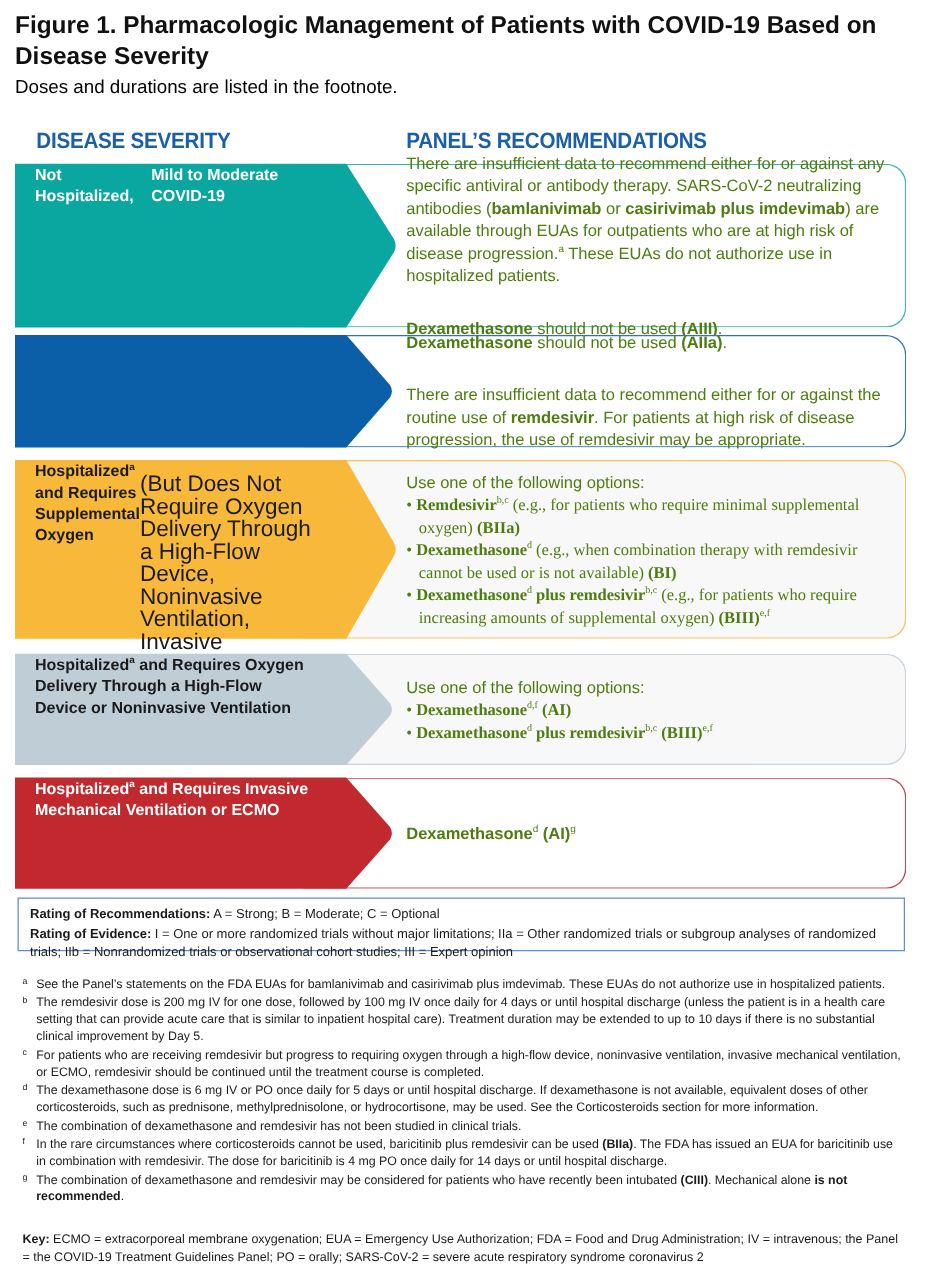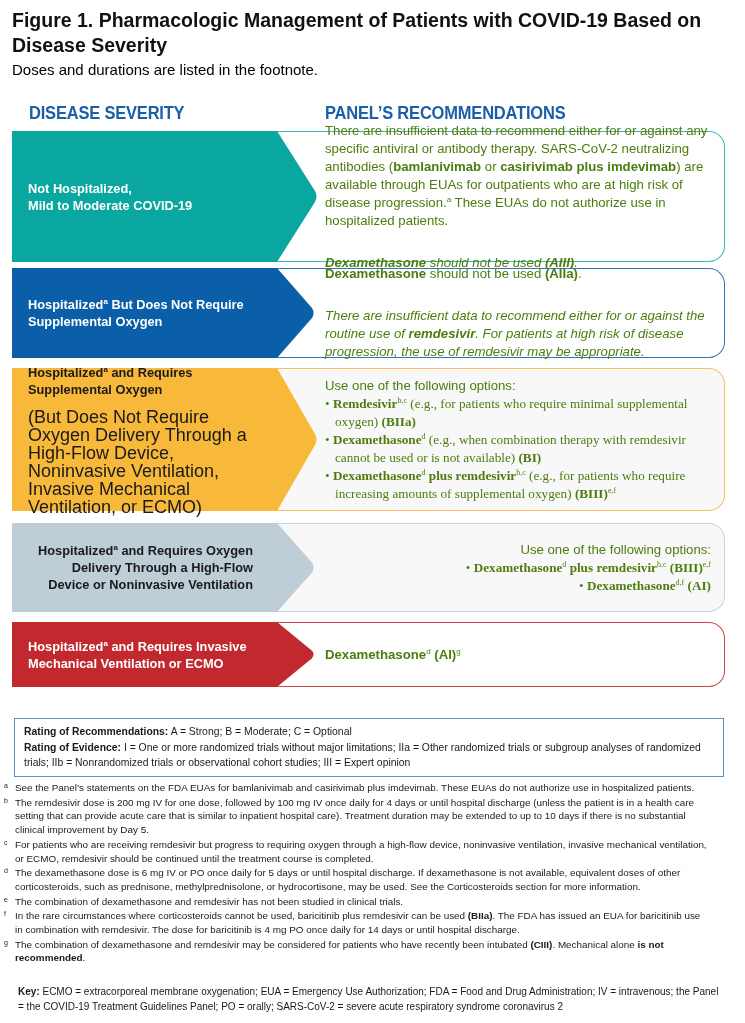--- a/index.html
+++ b/index.html
@@ -7,36 +7,36 @@
   .title { position: absolute; left: 12px; top: 8px; width: 720px; font-size: 19.5px; line-height: 25px; font-weight: bold; color: #111; margin: 0; }
   .subtitle { position: absolute; left: 12px; top: 61px; font-size: 15px; color: #000000; }
   .col-head { position: absolute; top: 104px; font-size: 16.5px; font-weight: bold; color: #1b5fa8; letter-spacing: -0.2px; transform: scaleY(1.08); }
   .col-head.left { left: 29px; }
   .col-head.right { left: 325px; }
 
   .row { position: absolute; left: 12px; width: 713px; }
   .row .box { position: absolute; left: 230px; right: 0; top: 0; bottom: 0; border: 1.5px solid; border-left: none; border-radius: 0 16px 16px 0; background: #ffffff; box-sizing: border-box; }
   .row .box.shade { background: #f8f8f8; }
   .row svg.arrow { position: absolute; left: 0; top: 0; height: 100%; width: 310px; overflow: visible; }
-  .row .sev { position: absolute; left: 16px; width: 240px; top: 0; bottom: 0; display: flex; flex-direction: column; justify-content: center; color: #ffffff; font-size: 12.8px; line-height: 17px; font-weight: bold; }
+  .row .sev { position: absolute; left: 16px; width: 240px; top: 0; bottom: 0; display: flex; flex-direction: row; justify-content: center; color: #ffffff; font-size: 12.8px; line-height: 17px; font-weight: bold; }
   .row .sev.dark { color: #1a1a1a; }
   .row .sev .sub { font-weight: normal; margin-top: 10px; line-height: 18px; font-size: 18px; }
   .row .rec { position: absolute; left: 313px; right: 14px; top: 0; bottom: 0; display: flex; flex-direction: column; justify-content: center; font-size: 13.2px; line-height: 18px; color: #4d7c0f; }
   .row .rec p { margin: 0; }
-  .row .rec p + p { margin-top: 24px; font-style: italic; }
+  .row .rec p + p { margin-top: 24px; }
   .row .rec ul { list-style: none; margin: 0; padding: 0; font-family: Liberation Serif, serif; }
   .row .rec li { padding-left: 10px; text-indent: -10px; }
   .row .rec li::before { content: "• "; }
   sup { font-size: 8px; line-height: 0; vertical-align: super; }
   b { font-weight: bold; }
 
-  .legend { position: absolute; left: 14px; top: 718px; width: 710px; height: 59px; border: 1.5px solid #5b8fcf; box-sizing: border-box; padding: 5px 9px; font-size: 10.4px; line-height: 15.5px; color: #1a1a1a; }
+  .legend { position: absolute; left: 14px; top: 718px; width: 710px; height: 43px; border: 1.5px solid #5b8fcf; box-sizing: border-box; padding: 5px 9px; font-size: 10.4px; line-height: 15.5px; color: #1a1a1a; }
   .legend div { margin: 0; }
 
-  .notes { position: absolute; left: 4px; top: 781px; width: 705px; font-size: 9.9px; line-height: 13.7px; color: #1a1a1a; }
+  .notes { position: absolute; left: 18px; top: 781px; width: 705px; font-size: 9.9px; line-height: 13.7px; color: #1a1a1a; }
   .note { position: relative; padding-left: 11px; margin-bottom: 1px; }
   .note .mk { position: absolute; left: 0; top: -2px; font-size: 7px; }
   .key { position: absolute; left: 18px; top: 985px; width: 705px; font-size: 10px; line-height: 14.5px; color: #1a1a1a; }
 </style>
 </head>
 <body>
 
 <h1 class="title">Figure 1. Pharmacologic Management of Patients with COVID-19 Based on Disease Severity</h1>
 <div class="subtitle">Doses and durations are listed in the footnote.</div>
 <div class="col-head left">DISEASE SEVERITY</div>
@@ -55,23 +55,20 @@
     <p><span>There are insufficient data to recommend either for or against any specific antiviral or antibody therapy. SARS-CoV-2 neutralizing antibodies (</span><b>bamlanivimab</b><span> or </span><b>casirivimab plus imdevimab</b><span>) are available through EUAs for outpatients who are at high risk of disease progression.</span><sup>a</sup><span> These EUAs do not authorize use in hospitalized patients.</span></p>
     <p><b>Dexamethasone</b><span> should not be used </span><b>(AIII)</b><span>.</span></p>
   </div>
 </div>
 
 <div class="row" style="top:268px;height:90px;">
   <div class="box" style="border-color:#2f74b8;"></div>
   <svg class="arrow" viewBox="0 0 310 90" preserveAspectRatio="none">
     <path d="M0,0 L265,0 L300,40 Q303,45 300,50 L265,90 L0,90 Z" fill="#0b5fa9"></path>
   </svg>
-  <div class="sev">
-    <span><span>Hospitalized</span><sup>a</sup><span> But Does Not Require Supplemental Oxygen</span></span>
-  </div>
   <div class="rec">
     <p><b>Dexamethasone</b><span> should not be used </span><b>(AIIa)</b><span>.</span></p>
     <p><span>There are insufficient data to recommend either for or against the routine use of </span><b>remdesivir</b><span>. For patients at high risk of disease progression, the use of remdesivir may be appropriate.</span></p>
   </div>
 </div>
 
 <div class="row" style="top:368px;height:143px;">
   <div class="box shade" style="border-color:#f8c05a;"></div>
   <svg class="arrow" viewBox="0 0 310 143" preserveAspectRatio="none">
     <path d="M0,0 L265,0 L303,66 Q306,71.5 303,77 L265,143 L0,143 Z" fill="#f8b93a"></path>
@@ -83,38 +80,38 @@
   <div class="rec">
     <p>Use one of the following options:</p>
     <ul>
       <li><b>Remdesivir</b><sup>b,c</sup><span> (e.g., for patients who require minimal supplemental oxygen) </span><b>(BIIa)</b></li>
       <li><b>Dexamethasone</b><sup>d</sup><span> (e.g., when combination therapy with remdesivir cannot be used or is not available) </span><b>(BI)</b></li>
       <li><b>Dexamethasone</b><sup>d</sup><b> plus remdesivir</b><sup>b,c</sup><span> (e.g., for patients who require increasing amounts of supplemental oxygen) </span><b>(BIII)</b><sup>e,f</sup></li>
     </ul>
   </div>
 </div>
 
-<div class="row" style="top:523px;height:89px;text-align:right;">
+<div class="row" style="top:523px;height:89px;">
   <div class="box shade" style="border-color:#c9d4dc;"></div>
   <svg class="arrow" viewBox="0 0 310 89" preserveAspectRatio="none">
     <path d="M0,0 L265,0 L300,39.5 Q303,44.5 300,49.5 L265,89 L0,89 Z" fill="#bfcdd7"></path>
   </svg>
   <div class="sev dark" style="width:225px;">
     <span><span>Hospitalized</span><sup>a</sup><span> and Requires Oxygen Delivery Through a High-Flow Device or Noninvasive Ventilation</span></span>
   </div>
   <div class="rec">
     <p>Use one of the following options:</p>
     <ul>
+      <li><b>Dexamethasone</b><sup>d,f</sup><b> (AI)</b></li>
       <li><b>Dexamethasone</b><sup>d</sup><b> plus remdesivir</b><sup>b,c</sup><b> (BIII)</b><sup>e,f</sup></li>
-      <li><b>Dexamethasone</b><sup>d,f</sup><b> (AI)</b></li>
     </ul>
   </div>
 </div>
 
-<div class="row" style="top:622px;height:65px;text-decoration:underline;">
+<div class="row" style="top:622px;height:89px;text-decoration:underline;">
   <div class="box" style="border-color:#c8454a;"></div>
   <svg class="arrow" viewBox="0 0 310 89" preserveAspectRatio="none">
     <path d="M0,0 L265,0 L300,39.5 Q303,44.5 300,49.5 L265,89 L0,89 Z" fill="#c1292e"></path>
   </svg>
   <div class="sev" style="width:230px;">
     <span><span>Hospitalized</span><sup>a</sup><span> and Requires Invasive Mechanical Ventilation or ECMO</span></span>
   </div>
   <div class="rec">
     <p><b>Dexamethasone</b><sup>d</sup><b> (AI)</b><sup>g</sup></p>
   </div>

